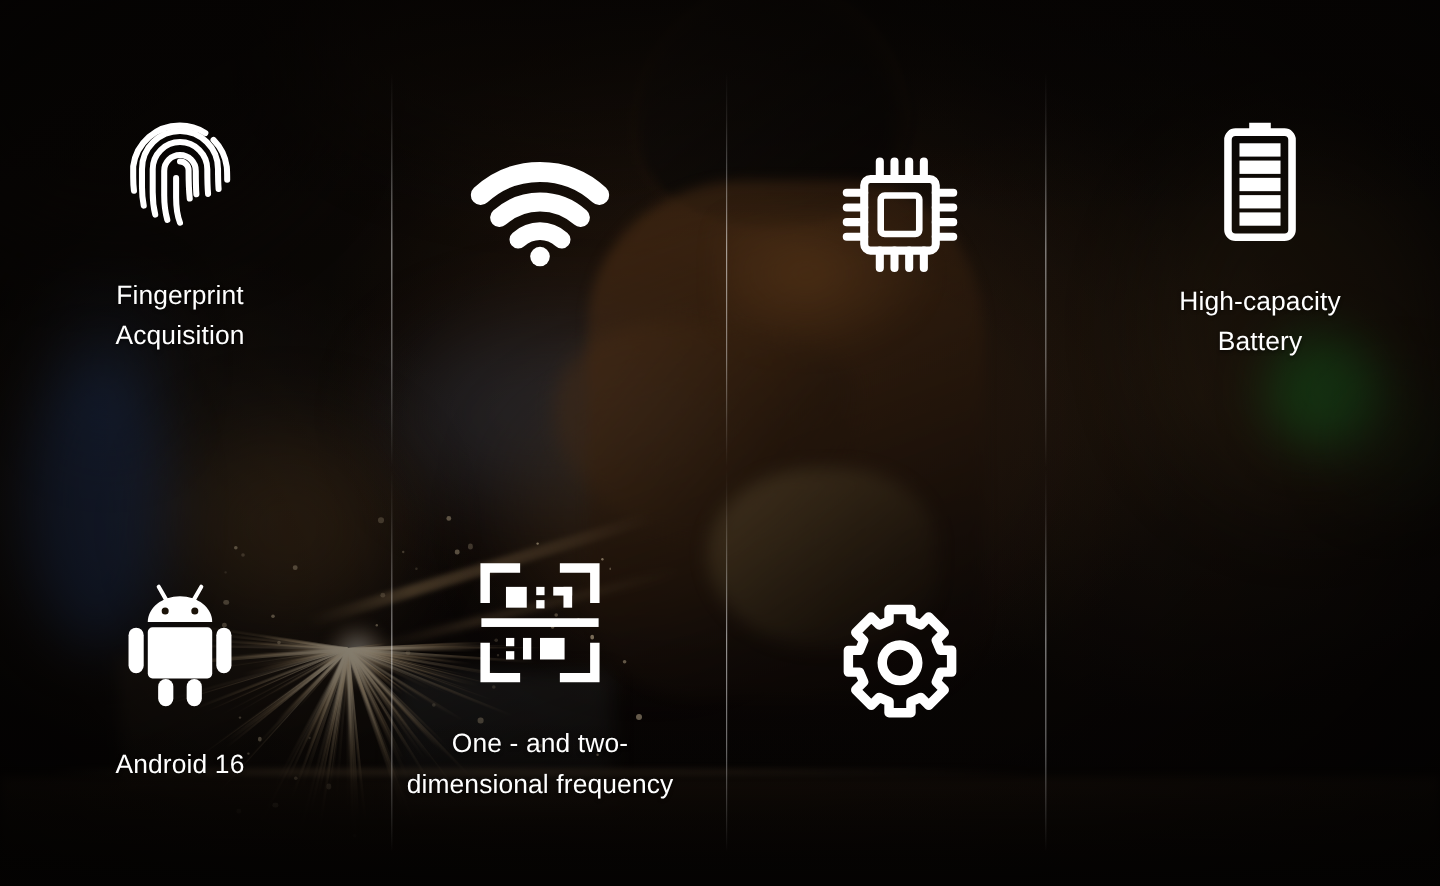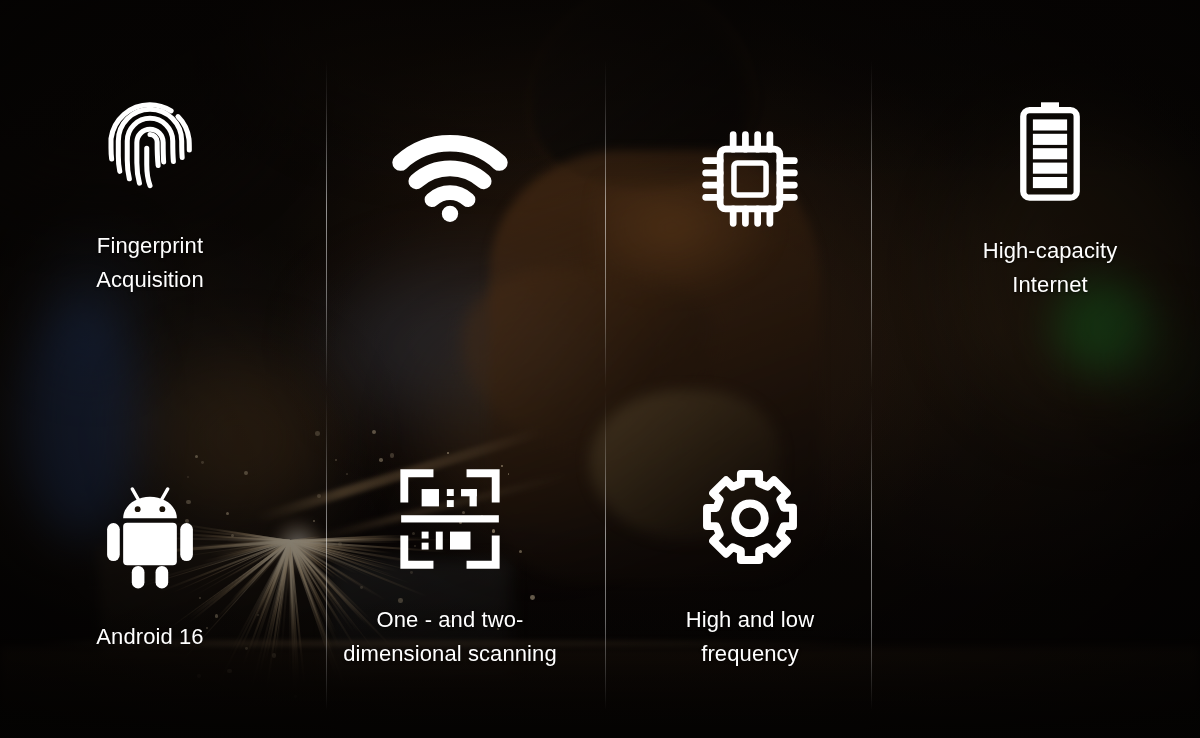--- a/index.html
+++ b/index.html
@@ -501,21 +501,21 @@
           <path d="M17 4.2h12v5.2H17z" fill="#fff" stroke="none"></path>
           <rect x="5.2" y="9.4" width="35.6" height="58.4" rx="4.2"></rect>
           <rect x="11.6" y="15.6" width="22.8" height="7.4" fill="#fff" stroke="none"></rect>
           <rect x="11.6" y="25.2" width="22.8" height="7.4" fill="#fff" stroke="none"></rect>
           <rect x="11.6" y="34.8" width="22.8" height="7.4" fill="#fff" stroke="none"></rect>
           <rect x="11.6" y="44.4" width="22.8" height="7.4" fill="#fff" stroke="none"></rect>
           <rect x="11.6" y="54.0" width="22.8" height="7.4" fill="#fff" stroke="none"></rect>
         </svg>
       </div>
       <div class="label">High-capacity
-Internet</div>
+Battery</div>
     </div>
 
     <div class="cell row2">
       <div class="icon-wrap">
         <svg width="100" height="108" viewBox="0 0 64 70" fill="none">
           <path d="M20.5 4.5 24.8 12M43.5 4.5 39.2 12" stroke="#fff" stroke-width="2.2" stroke-linecap="round"></path>
           <path d="M32 9.6c-9.6 0-17.4 6.2-17.4 13.9h34.8C49.4 15.8 41.6 9.6 32 9.6Z" fill="#fff"></path>
           <circle cx="24" cy="17.6" r="1.9" fill="#1a1208"></circle>
           <circle cx="40" cy="17.6" r="1.9" fill="#1a1208"></circle>
           <rect x="14.6" y="26.4" width="34.8" height="27.6" rx="2.6" fill="#fff"></rect>
@@ -545,28 +545,26 @@
             <rect x="45.4" y="14" width="4.6" height="11"></rect>
             <rect x="15" y="41" width="4.4" height="4.4"></rect>
             <rect x="15" y="48" width="4.4" height="4.4"></rect>
             <rect x="24" y="41" width="4.4" height="11.4"></rect>
             <rect x="33" y="41" width="13" height="11.4"></rect>
           </g>
           <rect x="2" y="30.6" width="62" height="4.6" fill="#fff"></rect>
         </svg>
       </div>
       <div class="label">One - and two-
-dimensional scanning</div>
+dimensional frequency</div>
     </div>
 
     <div class="cell row2">
       <div class="icon-wrap">
         <svg width="104" height="104" viewBox="0 0 66 66" fill="none" stroke="#fff" stroke-width="5" stroke-linejoin="round">
           <path d="M27.2 4.4h11.6v5.9l5.2 2.2 4.2-4.2 8.2 8.2-4.2 4.2 2.2 5.2h5.9v11.6h-5.9l-2.2 5.2 4.2 4.2-8.2 8.2-4.2-4.2-5.2 2.2v5.9H27.2v-5.9l-5.2-2.2-4.2 4.2-8.2-8.2 4.2-4.2-2.2-5.2H5.7V26h5.9l2.2-5.2-4.2-4.2 8.2-8.2 4.2 4.2 5.2-2.2z"></path>
           <circle cx="33" cy="32.6" r="9.4"></circle>
         </svg>
       </div>
-      <div class="label">High and low
-frequency</div>
     </div>
 
   </div>
 </div>
 
 </body></html>

